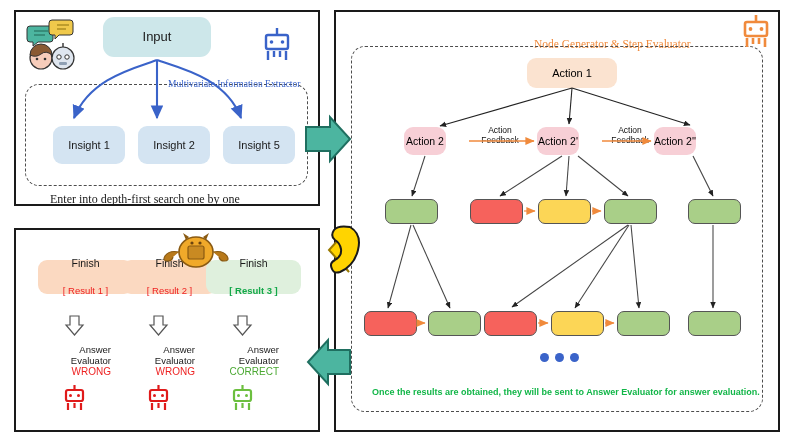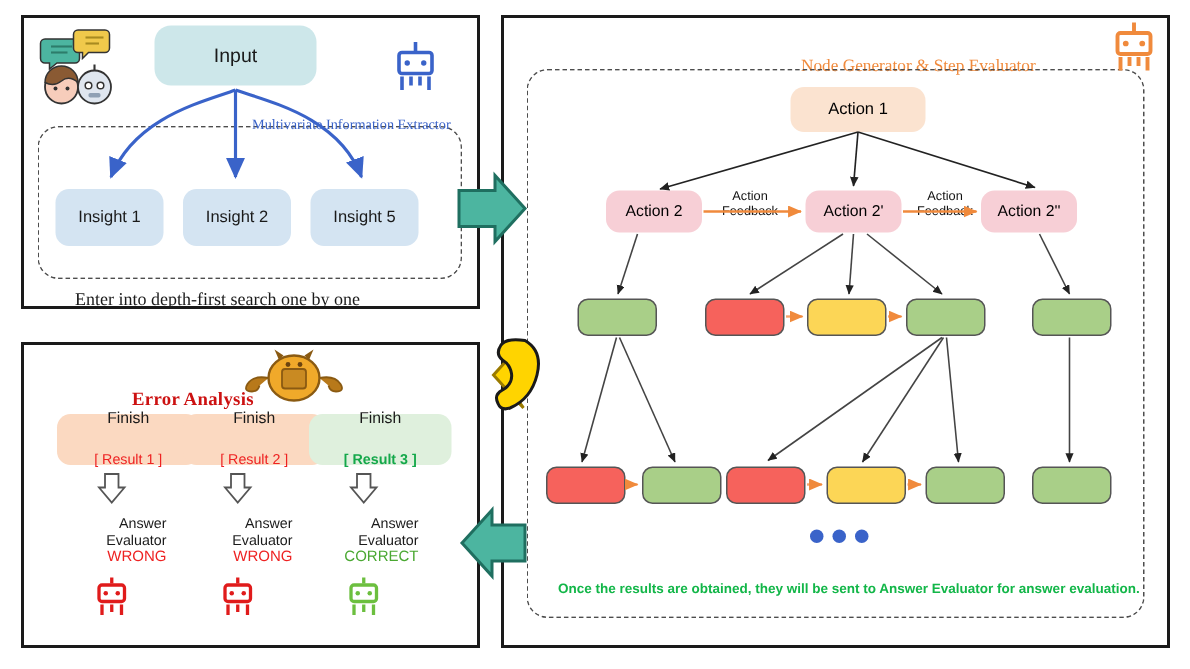--- a/index.html
+++ b/index.html
@@ -18,48 +18,48 @@
         text-align:center;line-height:1.15;}
 
   .lbl{position:absolute;white-space:nowrap;margin-top:16px;}
 
   
   #input-node{left:103px;top:17px;width:108px;height:40px;background:#cde7ea;
               font-size:13px;color:#1a1a1a;border-radius:11px;}
   #extractor-label{left:168px;top:63px;font-size:9.5px;color:#3a63c9;
                    font-family:"Liberation Serif",serif;}
   #dfs-box{left:25px;top:84px;width:283px;height:102px;}
-  .insight{width:72px;height:38px;background:#d4e4f2;font-size:11px;color:#1a1a1a;top:126px;}
+  .insight{width:72px;height:38px;background:#d4e4f2;font-size:11px;color:#1a1a1a;top:126px;margin-left:16px;}
   #insight-1{left:37px;} #insight-2{left:122px;} #insight-3{left:207px;}
   #dfs-label{left:50px;top:176px;font-size:12px;color:#1a1a1a;
              font-family:"Liberation Serif",serif;text-align:right;}
 
   
   #error-analysis-label{left:88px;top:243px;font-size:12.5px;font-weight:bold;color:#cc1111;
                         font-family:"Liberation Serif",serif;letter-spacing:.2px;}
-  .finish{width:95px;height:34px;top:276px;font-size:10.5px;color:#1a1a1a;gap:17px;}
+  .finish{width:95px;height:34px;top:260px;font-size:10.5px;color:#1a1a1a;gap:17px;}
   #finish-1{left:38px;background:#fbd9c1;}
   #finish-2{left:122px;background:#fbd9c1;}
   #finish-3{left:206px;background:#dff0dd;}
   .finish .res{font-size:9.5px;text-align:center;}
   .res-wrong{color:#ee2222;} .res-ok{color:#14a84a;font-weight:bold;}
 
   .evalblock{position:absolute;width:73px;top:344px;text-align:right;
              font-size:9.5px;color:#1a1a1a;line-height:1.18;}
   #eval-1{left:38px;} #eval-2{left:122px;} #eval-3{left:206px;}
   .verdict{font-size:10px;font-weight:normal;}
   .v-wrong{color:#ee2222;} .v-ok{color:#4aa832;}
 
   
   #right-title{left:534px;top:22px;font-size:11.5px;color:#f08a3c;
                font-family:"Liberation Serif",serif;}
   #right-dashed{left:351px;top:46px;width:412px;height:366px;}
 
   #action-1{left:527px;top:58px;width:90px;height:30px;background:#fbe3d0;font-size:11px;}
-  .action2{width:64px;height:28px;top:127px;background:#f7cfd6;font-size:10.5px;}
+  .action2{width:42px;height:28px;top:127px;background:#f7cfd6;font-size:10.5px;}
   #action-2{left:404px;} #action-2p{left:537px;justify-content:center;} #action-2pp{left:654px;}
   .fb{position:absolute;width:56px;text-align:center;font-size:8.5px;color:#111;
       line-height:1.12;top:126px;}
   #fb-1{left:472px;} #fb-2{left:602px;}
 
   .sq{width:53px;height:25px;border:1.2px solid #555;border-radius:7px;}
   .green{background:#a9cf88;} .red{background:#f6625c;} .yellow{background:#fcd656;}
 
   #dots{position:absolute;left:540px;top:353px;display:flex;gap:6px;}
   #dots i{width:9px;height:9px;border-radius:50%;background:#3a63c9;display:block;}

